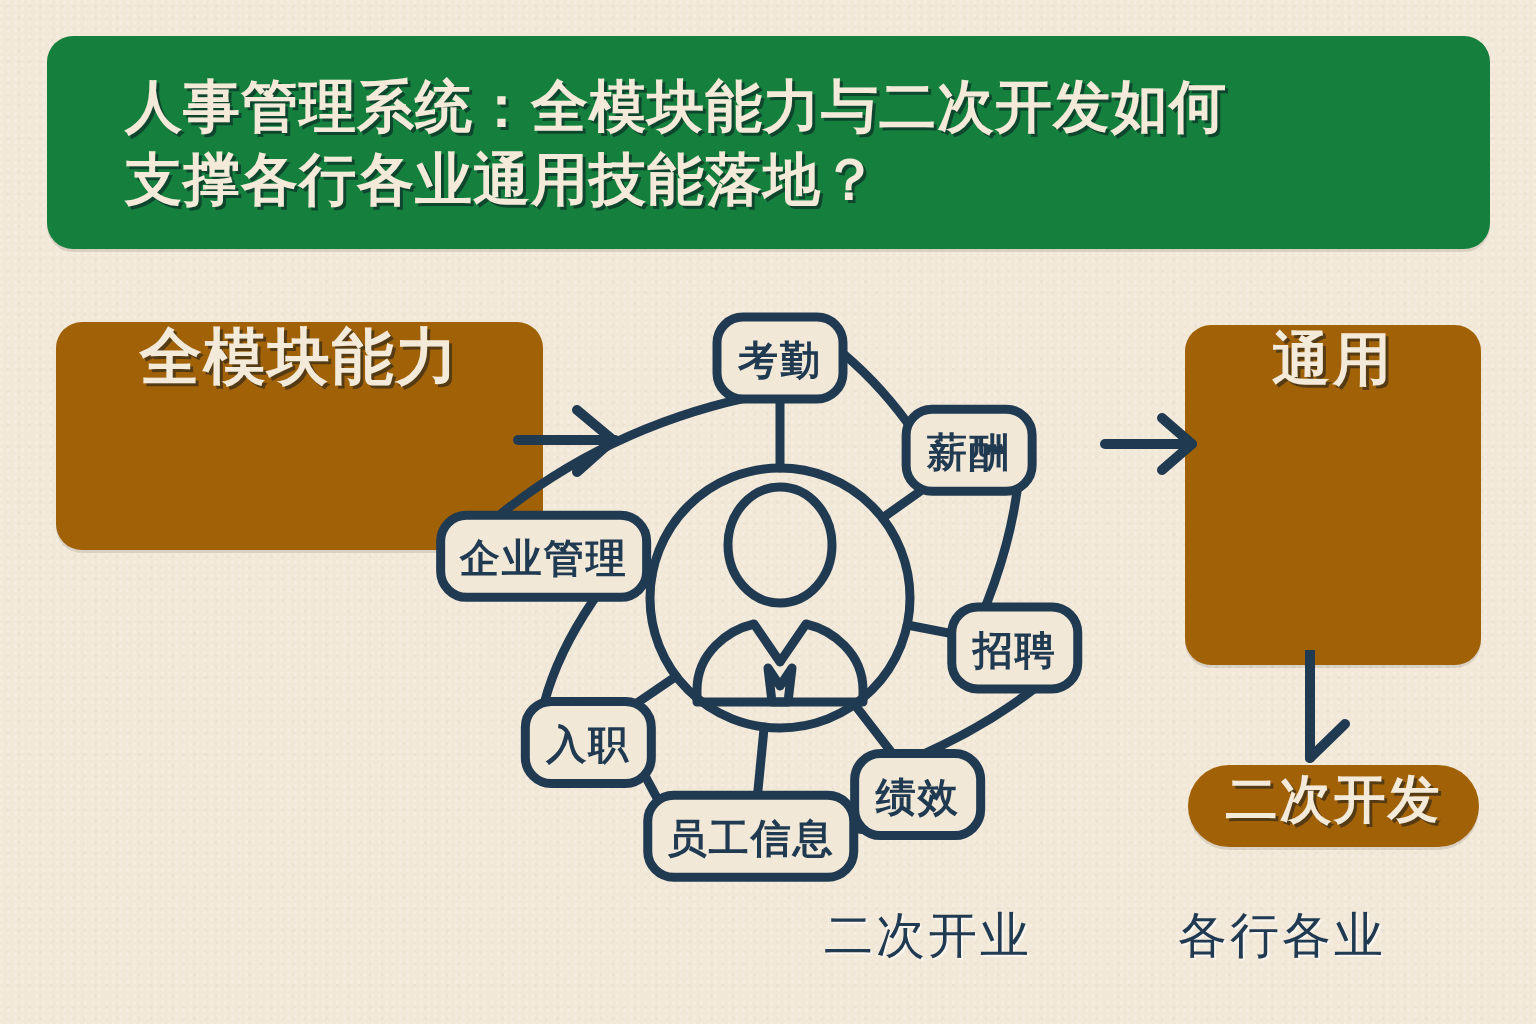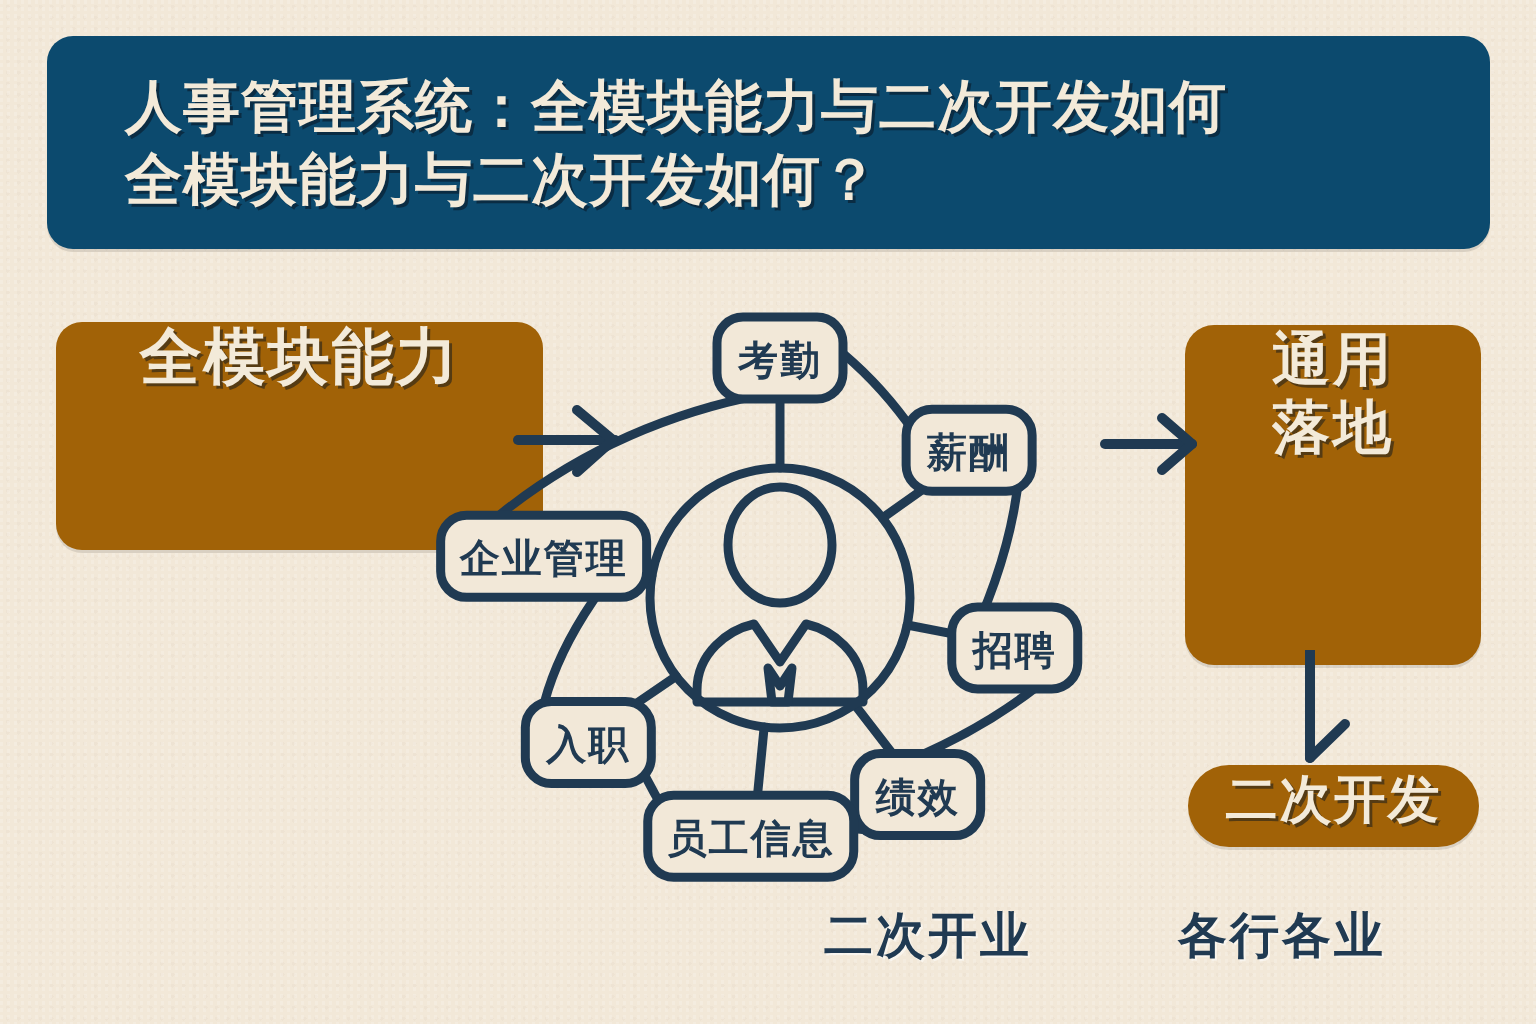--- a/index.html
+++ b/index.html
@@ -15,21 +15,21 @@
     position:absolute;inset:0;
     background-image:
       radial-gradient(circle at 20% 30%, rgba(255,255,255,.35) 0 2px, transparent 2px),
       radial-gradient(circle at 70% 60%, rgba(180,165,140,.12) 0 2px, transparent 2px);
     background-size: 7px 7px, 11px 11px;
     pointer-events:none;
     opacity:.55;
   }
   #title-banner{
     position:absolute;left:47px;top:36px;width:1443px;height:213px;
-    background:#0c4a6e;border-radius:26px;
+    background:#15803d;border-radius:26px;
     box-shadow:0 3px 0 rgba(0,0,0,.10);
     display:flex;flex-direction:column;justify-content:center;
     padding:0 0 0 78px;box-sizing:border-box;
   }
   #title-banner .tline{
     color:#f3ead9;
     font-size:57px;
     font-weight:bold;
     letter-spacing:1px;
     line-height:1.28;
@@ -44,28 +44,28 @@
     box-sizing:border-box;
   }
   .sidebox .bline{
     color:#f3ead9;font-weight:bold;white-space:nowrap;
     text-shadow:3px 3px 0 rgba(10,20,32,.5);
   }
 
   #left-box{left:56px;top:322px;width:487px;height:228px;}
   #left-box .bline{font-size:62px;line-height:1.12;letter-spacing:2px;}
 
-  #right-box{left:1185px;top:325px;width:296px;height:340px;border-radius:29px;}
+  #right-box{left:1185px;top:325px;width:296px;height:340px;}
   #right-box .bline{font-size:58px;line-height:1.18;letter-spacing:3px;}
 
   #outcome-box{left:1188px;top:765px;width:291px;height:82px;border-radius:52px;}
   #outcome-box .bline{font-size:52px;letter-spacing:2px;}
 
   .caption{
-    position:absolute;color:#203a52;font-weight:bold;font-size:49px;
+    position:absolute;color:#203a52;font-weight:normal;font-size:49px;
     letter-spacing:3px;white-space:nowrap;
     text-shadow:2px 2px 0 rgba(255,255,255,.55);
   }
   #caption-left{left:824px;top:903px;}
   #caption-right{left:1178px;top:903px;}
 
   #hub-svg{position:absolute;left:330px;top:258px;}
 
   .node-rect{fill:#f2e8d8;stroke:#203a52;stroke-width:9;}
   .spoke{stroke:#203a52;stroke-width:9;fill:none;stroke-linecap:round;}
@@ -78,30 +78,29 @@
   }
   #down-arrow{position:absolute;left:1290px;top:650px;}
 </style>
 </head>
 <body>
 
 <div id="grain"></div>
 
 <div id="title-banner">
   <div class="tline">人事管理系统：全模块能力与二次开发如何</div>
-  <div class="tline">全模块能力与二次开发如何？</div>
+  <div class="tline">支撑各行各业通用技能落地？</div>
 </div>
 
 <div id="left-box" class="sidebox">
   <div class="bline">全模块能力</div>
 </div>
 
 <div id="right-box" class="sidebox">
   <div class="bline">通用</div>
-  <div class="bline">落地</div>
 </div>
 
 <svg id="down-arrow" width="90" height="130">
   <path class="arrowline" d="M 20 0 L 20 108"></path>
   <path class="arrowline" d="M 20 108 L 55 74"></path>
 </svg>
 
 <div id="outcome-box" class="sidebox">
   <div class="bline">二次开发</div>
 </div>

